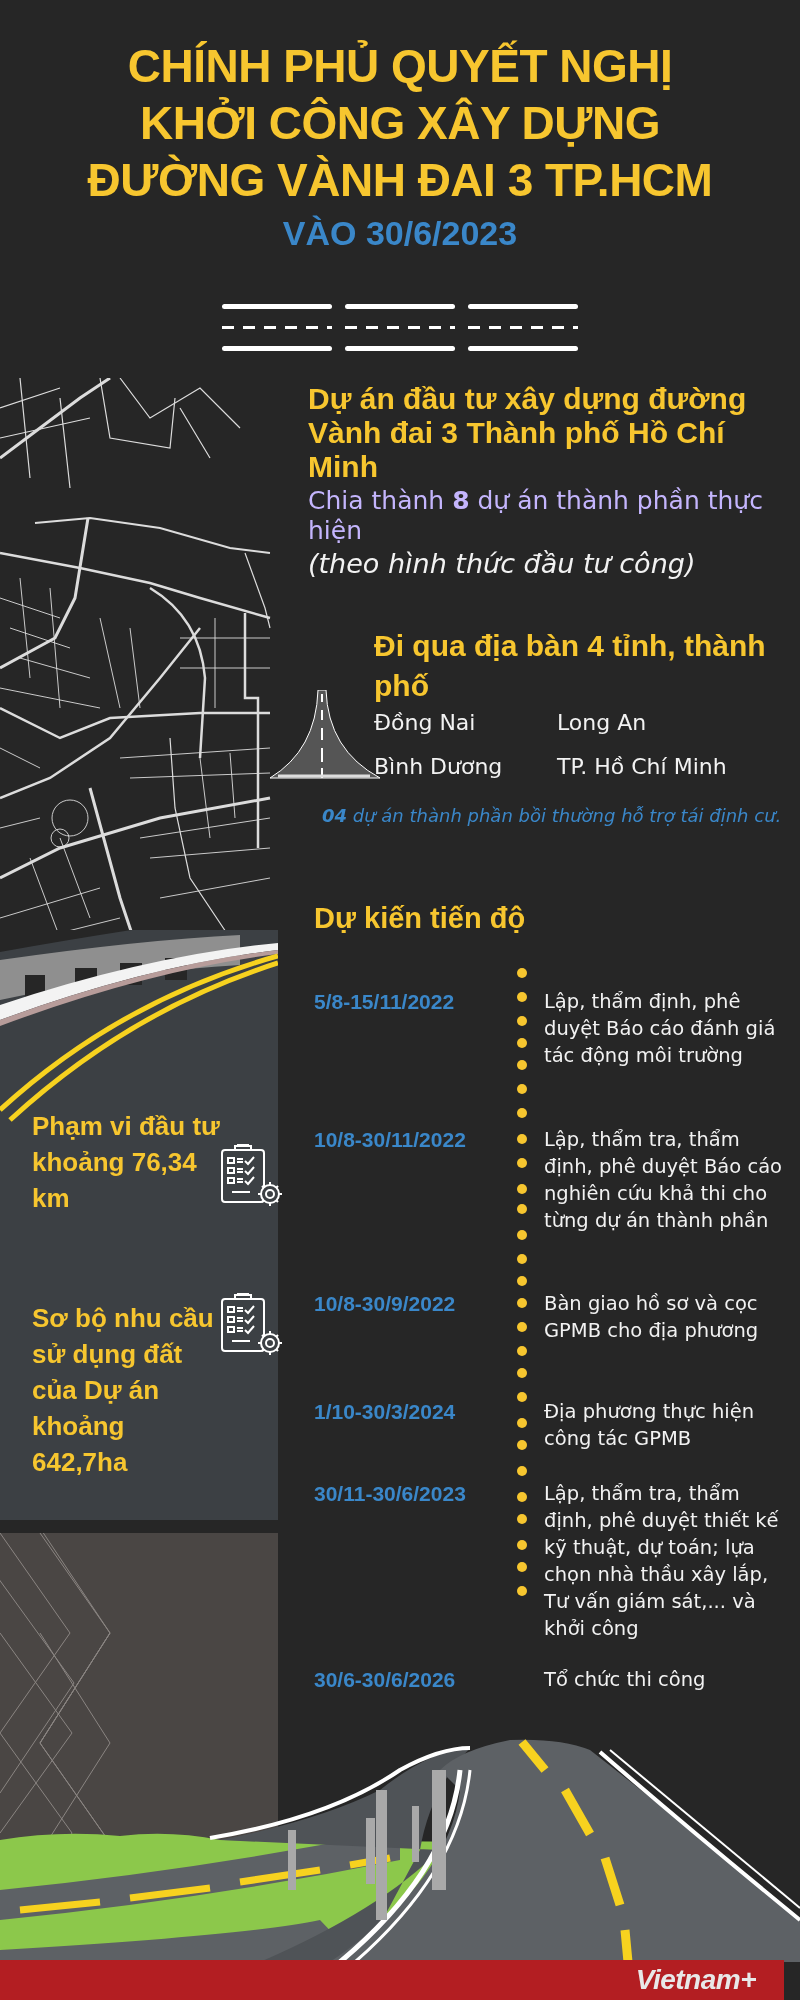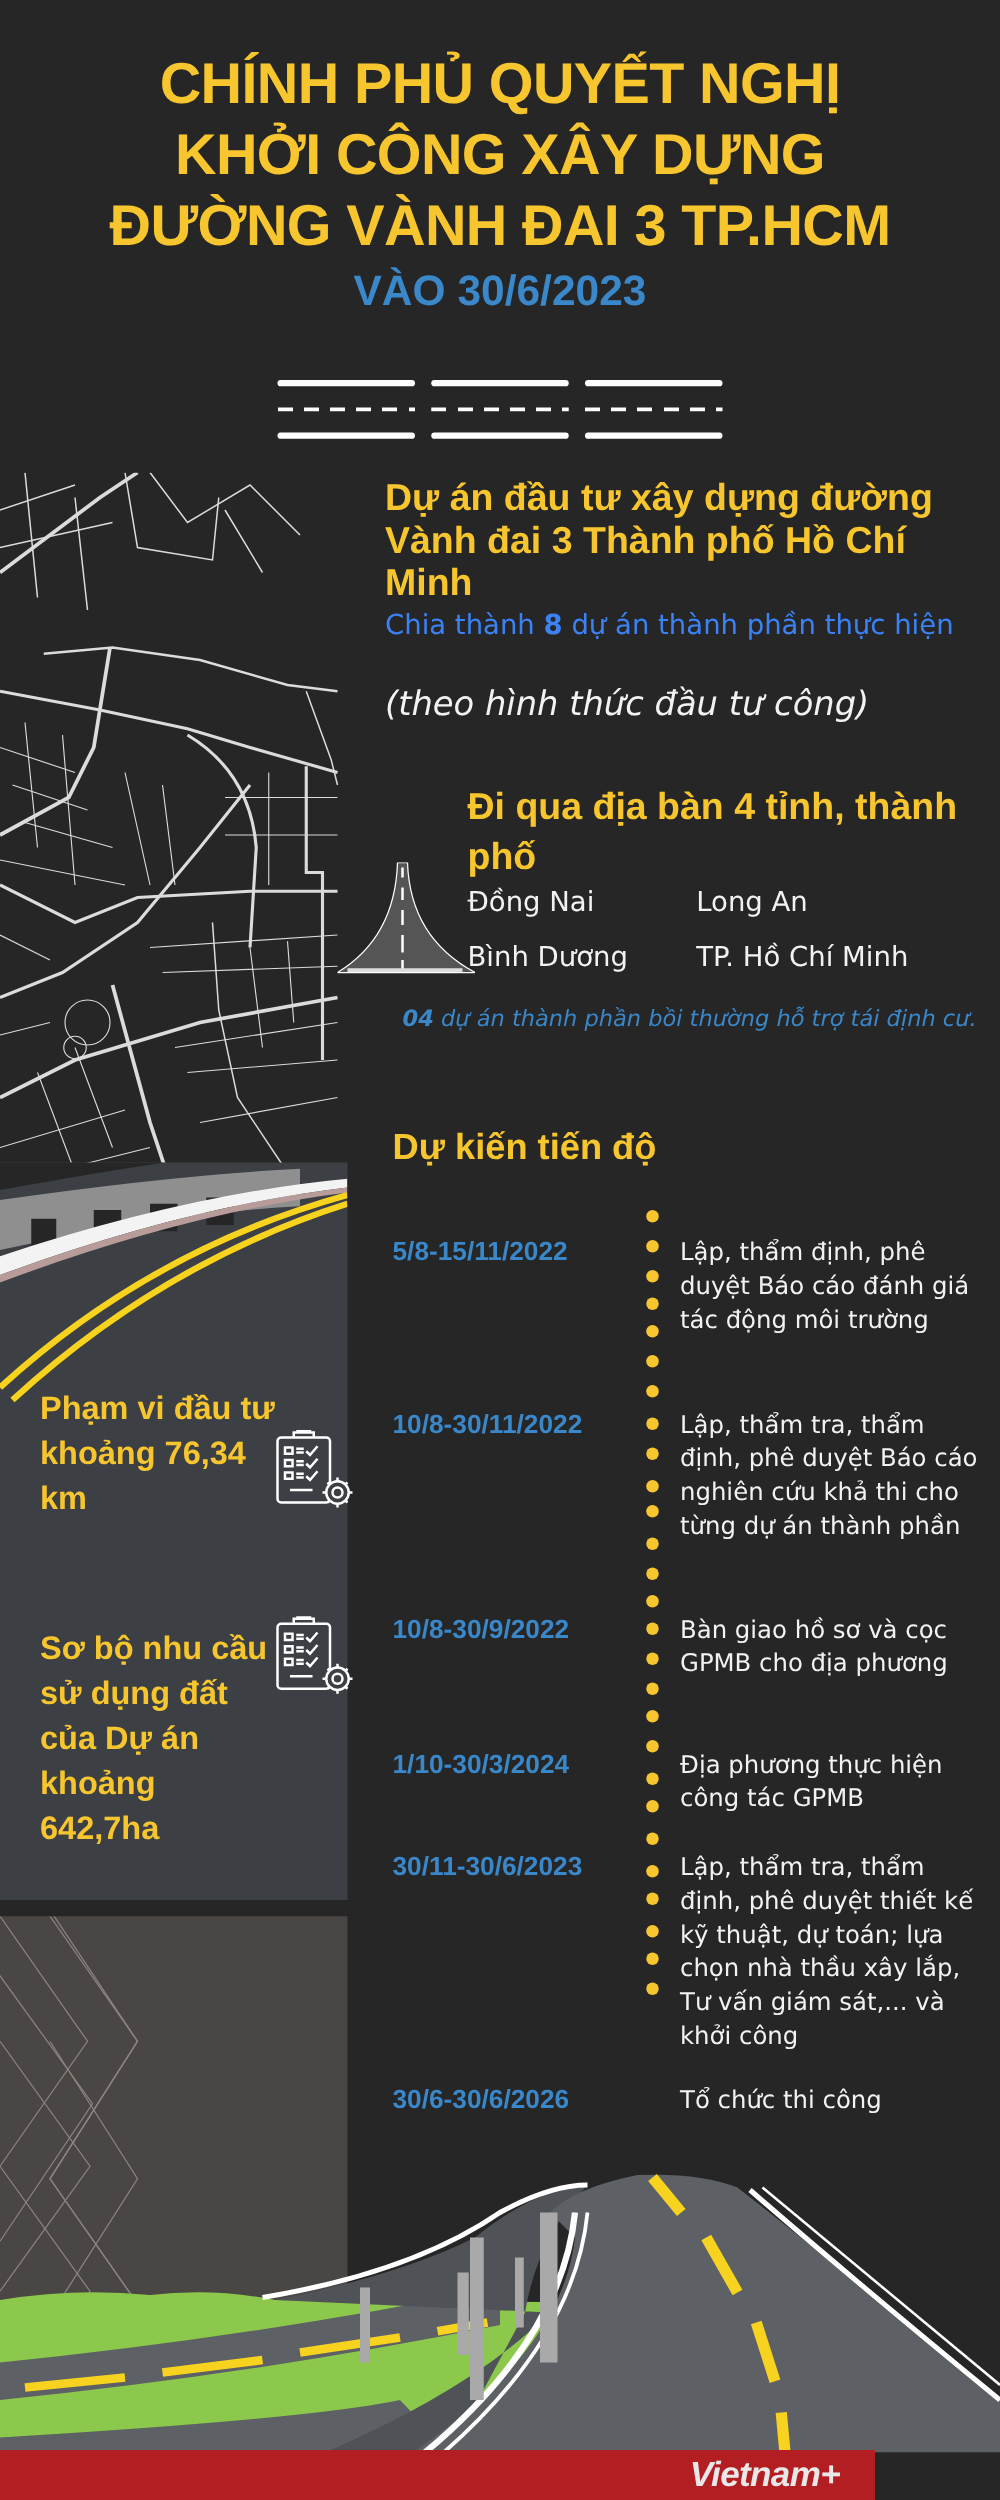--- a/index.html
+++ b/index.html
@@ -26,21 +26,21 @@
   .lane-dash { width: 110px; height: 3px; background: repeating-linear-gradient(90deg, #fff 0 12px, transparent 12px 21px); }
 
   .map-area { position: absolute; left: 0; top: 378px; width: 278px; height: 580px; overflow: hidden; }
   .road-panel { position: absolute; left: 0; top: 930px; width: 278px; height: 590px; background: #3c4044; overflow: hidden; }
   .pattern-panel { position: absolute; left: 0; top: 1533px; width: 278px; height: 390px; background: #4a4644; overflow: hidden; }
 
   .block-title {
     color: #f7c62f; font-family: "Liberation Sans", sans-serif; font-weight: bold;
   }
   .proj-title { left: 308px; top: 382px; width: 460px; font-size: 30px; line-height: 34px; }
-  .proj-desc { left: 308px; top: 486px; width: 460px; color: #3b82f6; font-size: 22px; line-height: 30px; }
+  .proj-desc { left: 308px; top: 486px; width: 460px; color: #c4b5fd; font-size: 25px; line-height: 30px; }
   .proj-desc b { font-weight: bold; }
   .proj-note { left: 308px; top: 548px; color: #f2f2f2; font-size: 27px; font-style: italic; }
 
   .prov-title { left: 374px; top: 626px; width: 420px; font-size: 30px; line-height: 40px; }
   .prov-grid { left: 374px; top: 710px; width: 420px; display: grid; grid-template-columns: 183px 240px; row-gap: 18px; }
   .prov-grid span { color: #f2f2f2; font-size: 22px; line-height: 26px; }
   .prov-note { left: 290px; top: 806px; width: 510px; color: #3a87c9; font-size: 18px; line-height: 20px; font-style: italic; margin-left: 32px; }
   .prov-note b { font-weight: bold; }
 
   .sched-title { left: 314px; top: 902px; font-size: 29px; }
@@ -49,21 +49,21 @@
   .row .date { width: 208px; color: #3a87c9; font-family: "Liberation Sans", sans-serif; font-weight: bold; font-size: 21px; line-height: 27px; flex-shrink: 0; }
   .row .desc { width: 240px; margin-left: 22px; color: #f2f2f2; font-size: 19.5px; line-height: 27px; }
   .dots { position: absolute; left: 517px; top: 968px; width: 12px; height: 700px; }
   .dot { position: absolute; left: 0; width: 10px; height: 10px; border-radius: 50%; background: #f7c62f; }
 
   .stat { left: 32px; width: 190px; font-size: 26px; line-height: 36px; }
   .stat1 { top: 1108px; }
   .stat2 { top: 1300px; }
   .clip-icon { position: absolute; width: 66px; height: 66px; }
 
-  .footer { position: absolute; left: 0; top: 1960px; width: 700px; height: 40px; background: #b31e22; }
+  .footer { position: absolute; left: 0; top: 1960px; width: 784px; height: 40px; background: #b31e22; }
   .brand { position: absolute; right: 28px; top: 4px; color: #e8e8e8; font-family: "Liberation Sans", sans-serif; font-weight: bold; font-style: italic; font-size: 28px; letter-spacing: -0.5px; }
 </style>
 </head>
 <body>
 
 <div class="title">
   <div>CHÍNH PHỦ QUYẾT NGHỊ</div>
   <div>KHỞI CÔNG XÂY DỰNG</div>
   <div>ĐƯỜNG VÀNH ĐAI 3 TP.HCM</div>
 </div>

